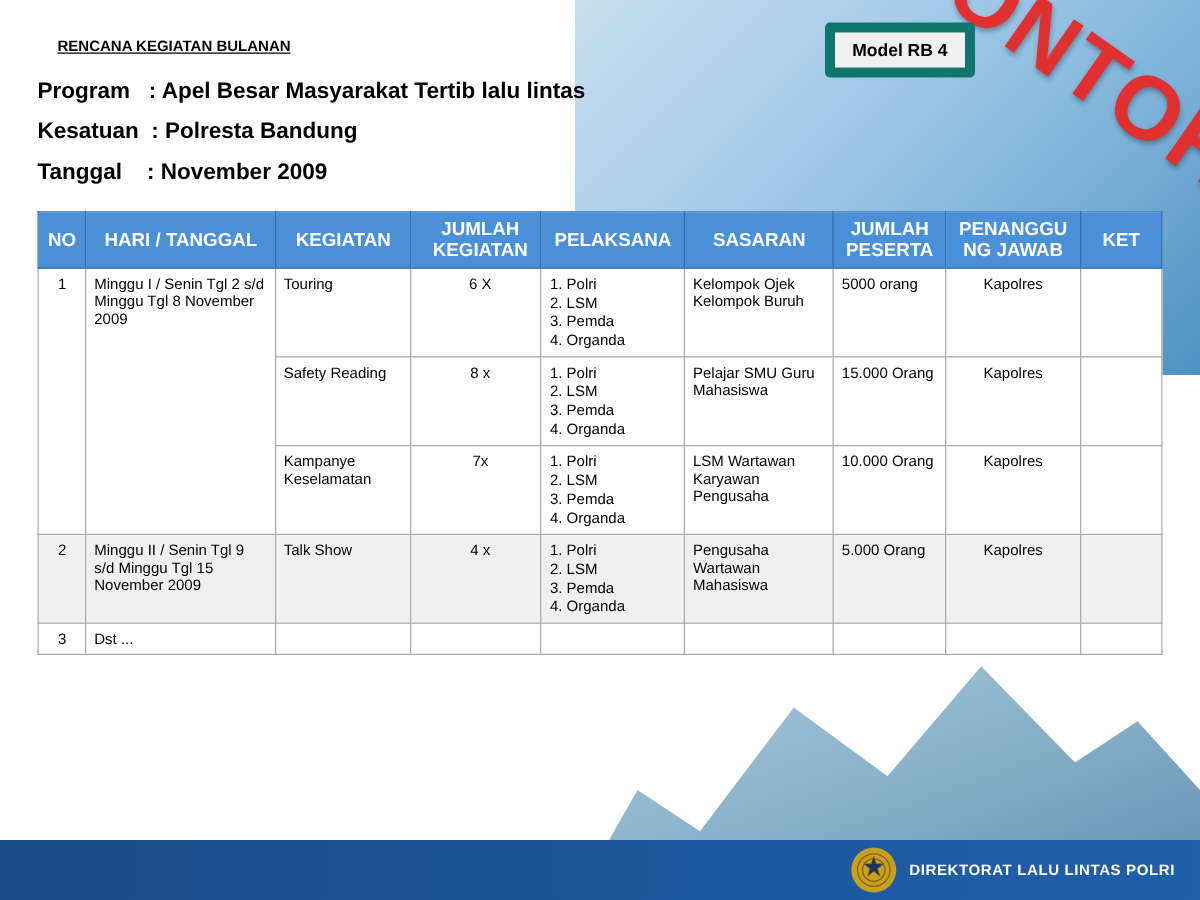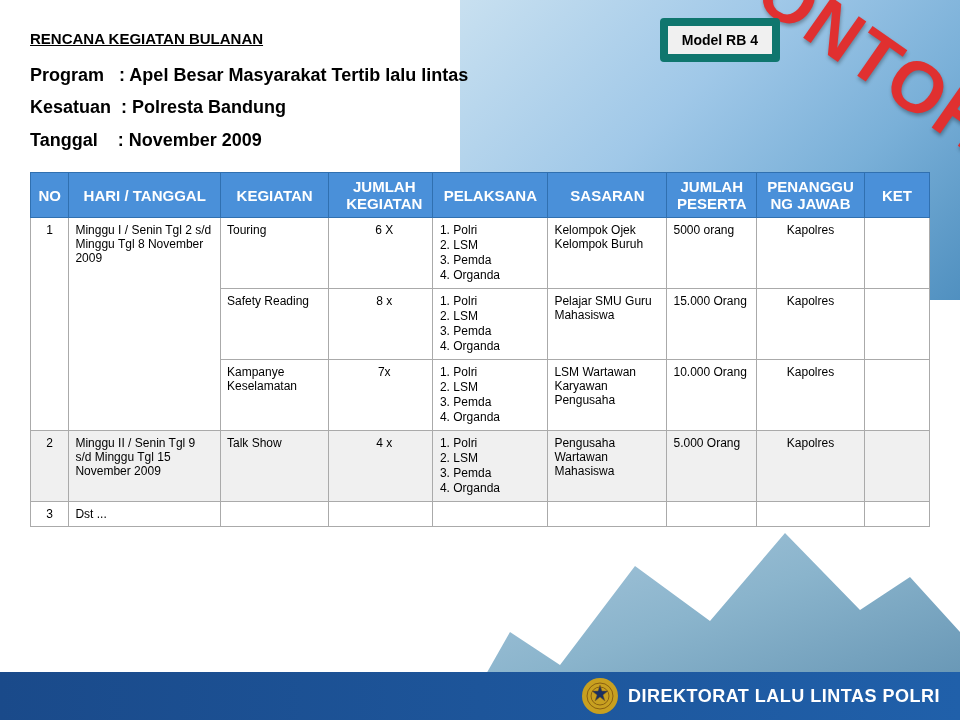--- a/index.html
+++ b/index.html
@@ -78,24 +78,25 @@
       font-size: 14px;
       z-index: 11;
     }
 
     .header-section {
       margin-top: 10px;
       margin-bottom: 16px;
     }
 
     .main-title {
-      font-size: 15px;
+      font-size: 12px;
       font-weight: bold;
       text-decoration: underline;
       margin-bottom: 12px;
+      margin-left: 16px;
     }
 
     .program-info {
       font-size: 18px;
       font-weight: bold;
       line-height: 1.8;
     }
 
     table {
       width: 100%;
@@ -162,21 +163,21 @@
       display: flex;
       align-items: center;
       justify-content: center;
       font-size: 18px;
       color: #1a3060;
       font-weight: bold;
     }
 
     .direktorat-text {
       color: white;
-      font-size: 18px;
+      font-size: 12px;
       font-weight: bold;
       letter-spacing: 0.5px;
     }
   </style>
 </head>
 <body>
 
 <div class="bg-gradient"></div>
 <div class="mountain-silhouette"></div>
 

